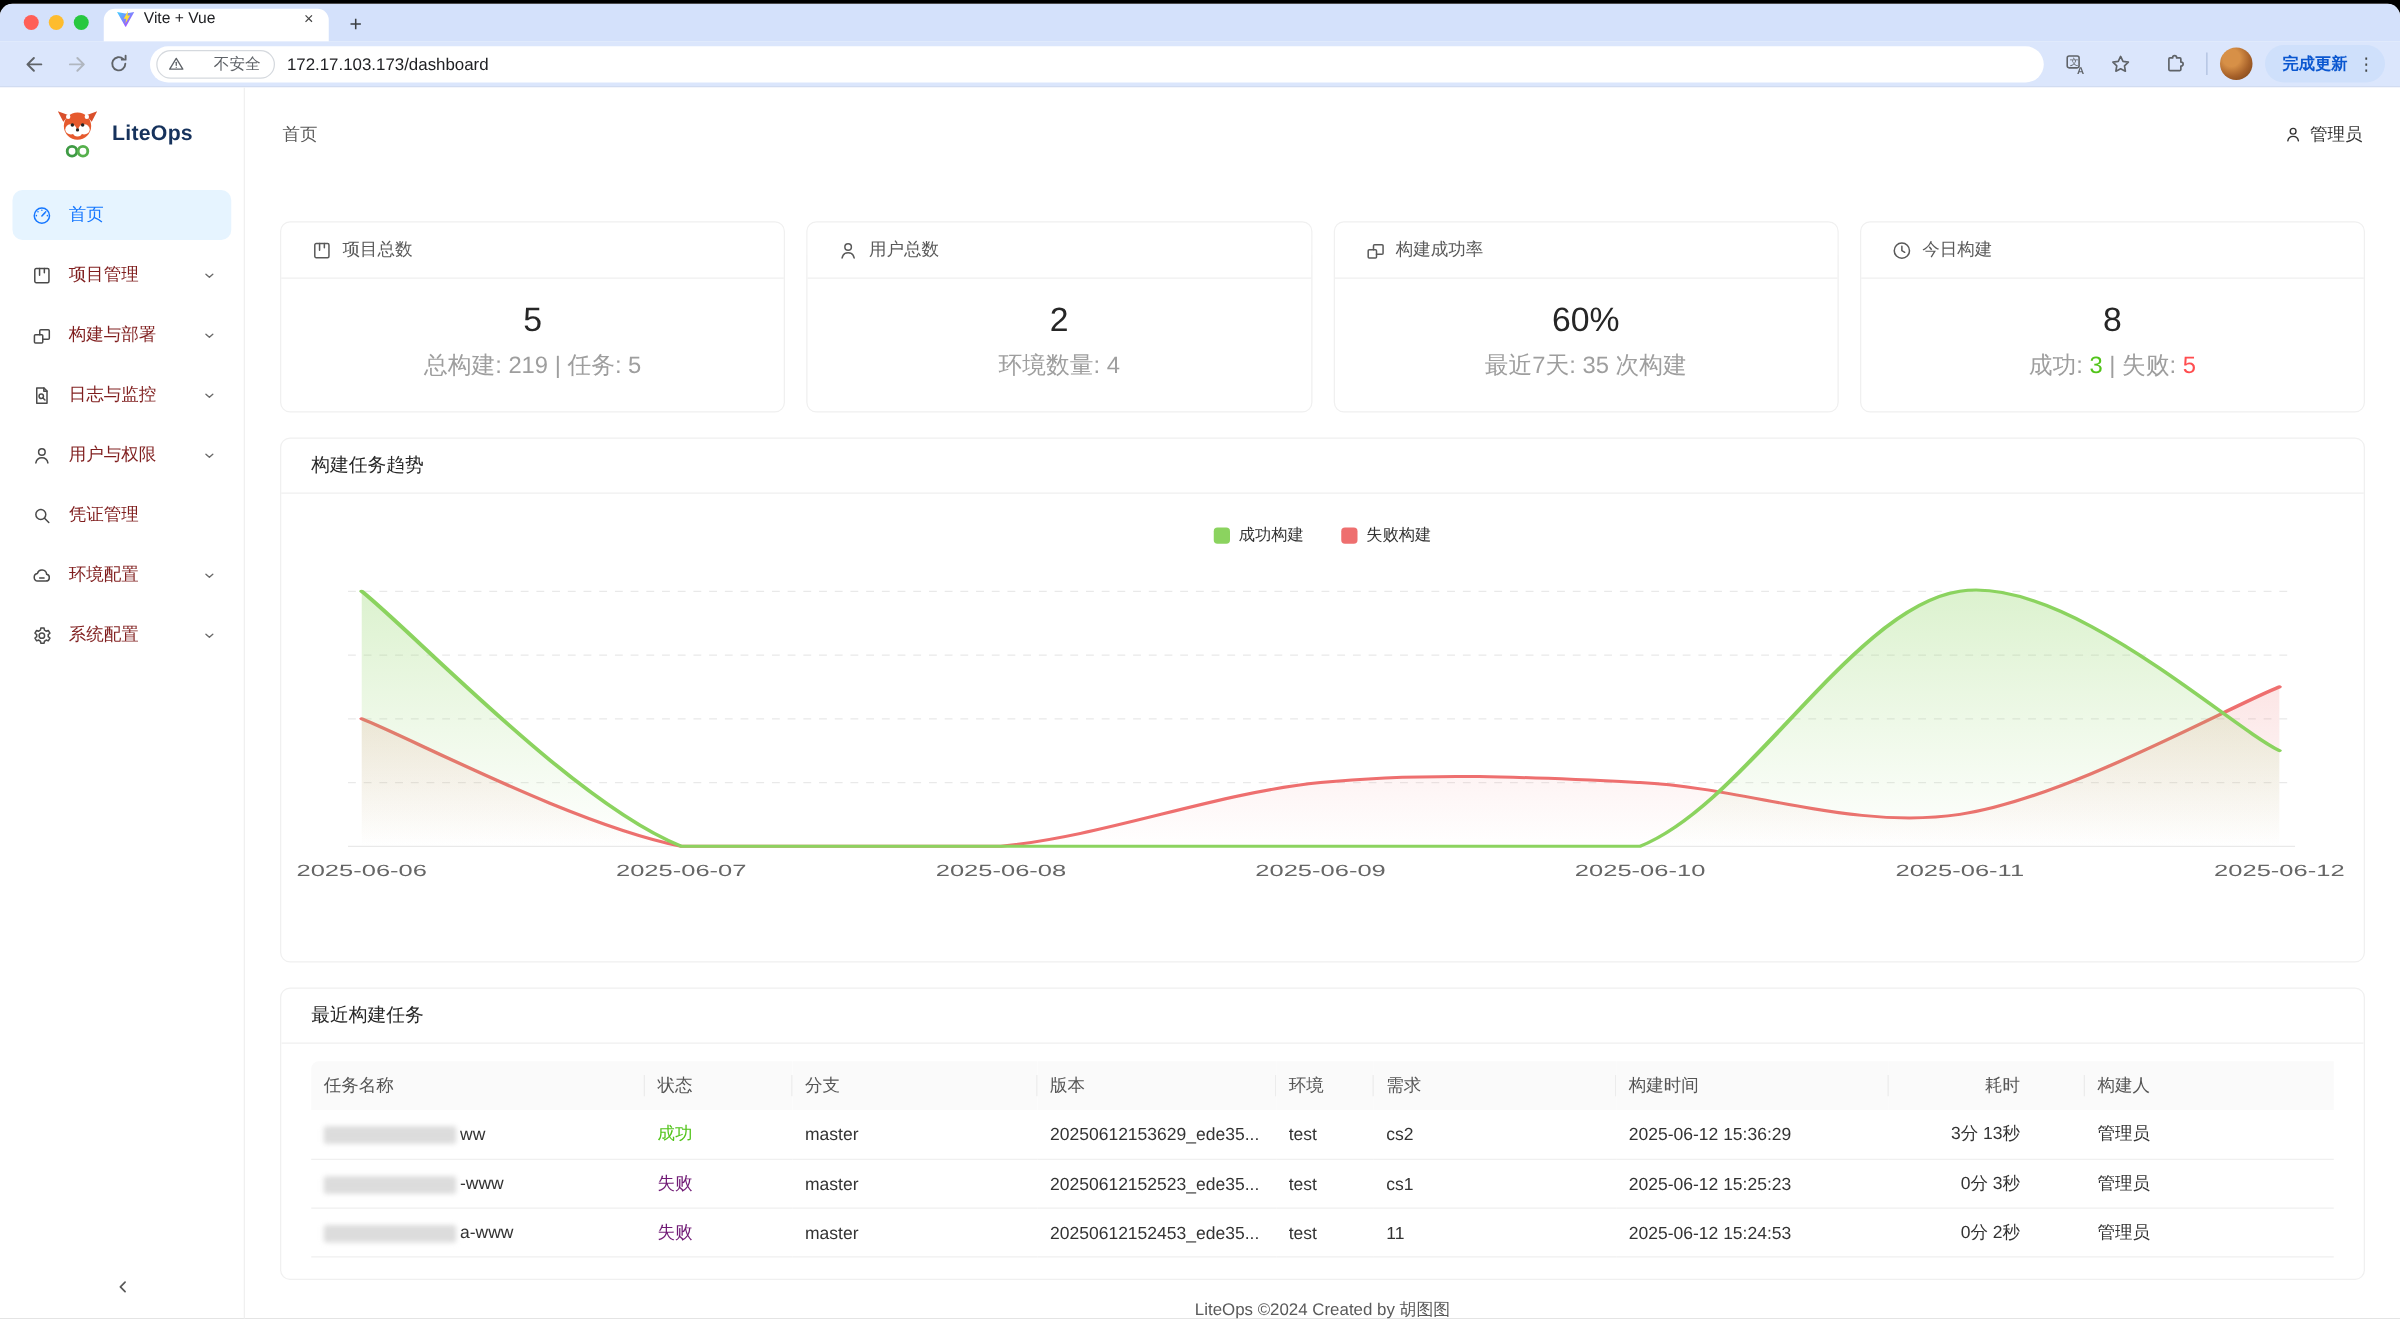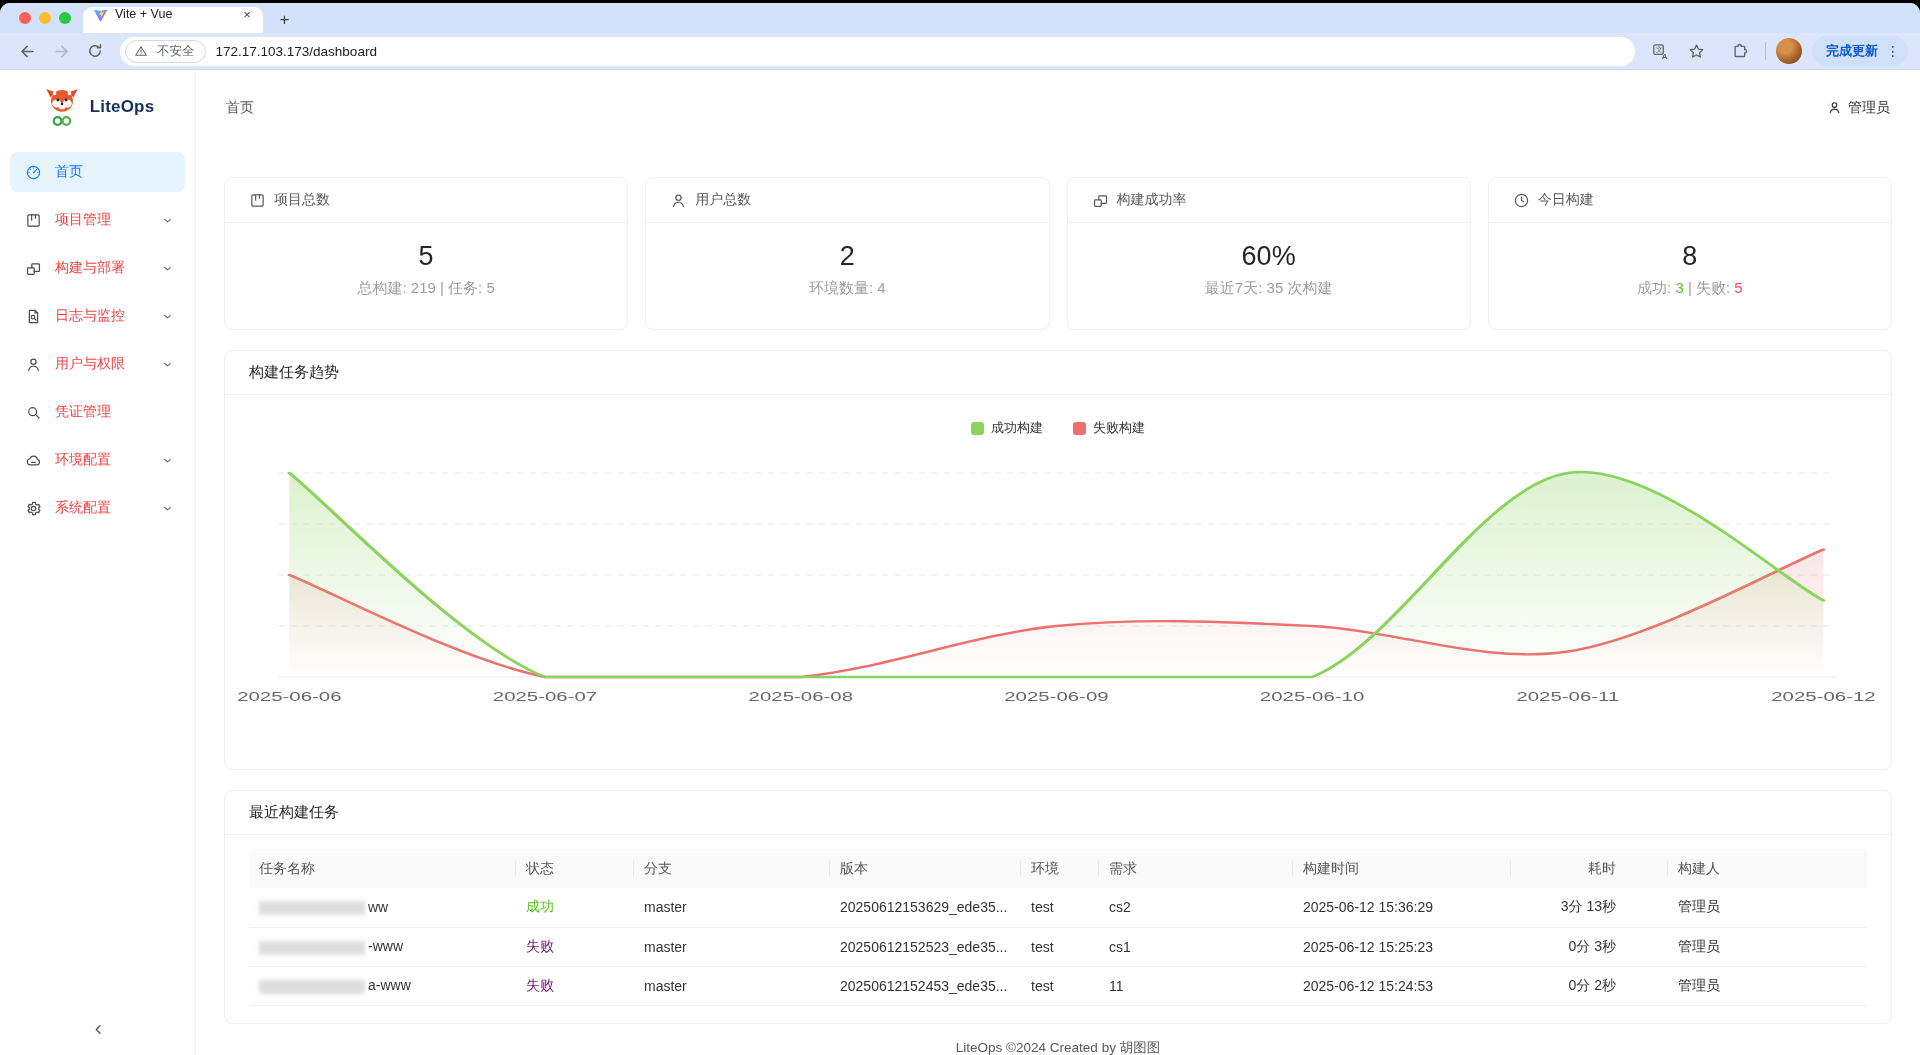--- a/index.html
+++ b/index.html
@@ -17,61 +17,61 @@
     border-radius:9px 9px 0 0; display:flex; align-items:flex-start; padding:0 8px 0 10px; gap:7px; }
   .tab-title { font-size:12.5px; color:#202124; flex:1; white-space:nowrap; overflow:hidden; }
   .tab-close { font-size:13px; color:#444; width:16px; text-align:center; cursor:default; }
   .newtab { position:absolute; left:272px; bottom:1px; width:25px; height:25px; border-radius:50%;
     display:flex; align-items:center; justify-content:center; font-size:17px; color:#3c4043; }
   .toolbar { height:37px; background:#dbe6fc; display:flex; align-items:center;
     padding:0 12px; gap:4px; border-bottom:1px solid rgba(0,0,0,.06); }
   .nav-ic { width:30px; height:30px; border-radius:50%; display:flex; align-items:center; justify-content:center; }
   .urlbar { flex:1; height:29px; background:#fff; border-radius:15px; margin:0 6px;
     display:flex; align-items:center; padding:0 12px 0 5px; }
-  .sec-chip { display:flex; align-items:center; gap:9px; border:1px solid #d5d9de; border-radius:12px;
+  .sec-chip { display:flex; align-items:center; gap:23px; border:1px solid #d5d9de; border-radius:12px;
     padding:2px 10px 2px 8px; font-size:12.5px; color:#5f6368; background:#fff; }
   .url-text { margin-left:10px; font-size:13.5px; color:#202124; }
   .tb-right { display:flex; align-items:center; gap:6px; }
   .tb-sep { width:1px; height:18px; background:#aebedd; margin:0 4px; }
   .avatar { width:26px; height:26px; border-radius:50%;
     background:radial-gradient(circle at 35% 32%, #d79047 0 28%, #a8622a 60%, #6f3c14); }
   .update-pill { height:30px; background:#cfe0fb; border-radius:15px; display:flex; align-items:center;
     gap:8px; padding:0 8px 0 14px; margin-left:4px; }
   .update-txt { font-size:13px; font-weight:700; color:#0b57d0; }
   .kebab { font-size:14px; color:#444746; letter-spacing:0; }
 
   
   .app { display:flex; height:985px; background:#fff; }
   .side { width:196px; border-right:1px solid #f0f0f0; position:relative; flex:none; }
   .logo-row { height:74px; display:flex; align-items:center; justify-content:center; gap:7px; }
   .logo-text { font-size:17px; font-weight:700; color:#16325c; letter-spacing:.2px; }
   .menu { padding:8px 10px 0; }
   .m-item { height:40px; margin-bottom:8px; border-radius:8px; display:flex; align-items:center;
-    padding:0 12px 0 15px; gap:13px; color:#ef4444; font-size:14px; cursor:default; }
+    padding:0 12px 0 15px; gap:13px; color:#7f1d1d; font-size:14px; cursor:default; }
   .m-item .mi-ic { display:flex; color:#4a4a4a; }
   .m-item .mi-label { flex:1; }
   .m-item .mi-chev { display:flex; color:#6b6b6b; }
   .m-item.active { background:#e6f4ff; color:#1677ff; }
   .m-item.active .mi-ic { color:#1677ff; }
   .collapse-btn { position:absolute; left:84px; bottom:12px; width:28px; height:28px;
     display:flex; align-items:center; justify-content:center; color:#595959; }
 
   .main { flex:1; position:relative; overflow:hidden; }
   .app-header { height:75px; display:flex; align-items:center; justify-content:space-between; padding:0 30px; }
   .crumb { font-size:14px; color:#595959; }
   .hdr-user { display:flex; align-items:center; gap:6px; font-size:14px; color:#333; }
 
   .stats-row { margin:32px 28px 0; display:grid; grid-template-columns:repeat(4,1fr); gap:17px; }
   .card { background:#fff; border:1px solid #f0f0f0; border-radius:8px; }
   .stat-card { height:153px; }
   .stat-head { display:flex; align-items:center; gap:8px; padding:13px 24px; font-size:14px;
     color:#595959; border-bottom:1px solid #f0f0f0; }
   .stat-body { text-align:center; padding-top:18px; }
   .stat-value { font-size:27px; color:#262626; line-height:1.15; }
-  .stat-sub { margin-top:7px; font-size:15px; color:#9e9e9e; }
+  .stat-sub { margin-top:7px; font-size:19px; color:#9e9e9e; }
 
   .charts-row { margin:20px 28px 0; display:flex; gap:21px; height:420px; }
   .chart-card-left { flex:1; }
   .chart-card-right { width:537px; flex:none; position:relative; }
   .card-title { padding:12px 24px; font-size:15px; font-weight:500; color:#262626;
     border-bottom:1px solid #f0f0f0; }
   .trend-legend { display:flex; justify-content:center; gap:30px; margin-top:24px; height:18px; }
   .leg-item { display:flex; align-items:center; gap:7px; font-size:13px; color:#333; }
   .leg-sw { width:13px; height:13px; border-radius:3px; display:inline-block; }
   .donut-legend { position:absolute; left:46px; top:206px; }

